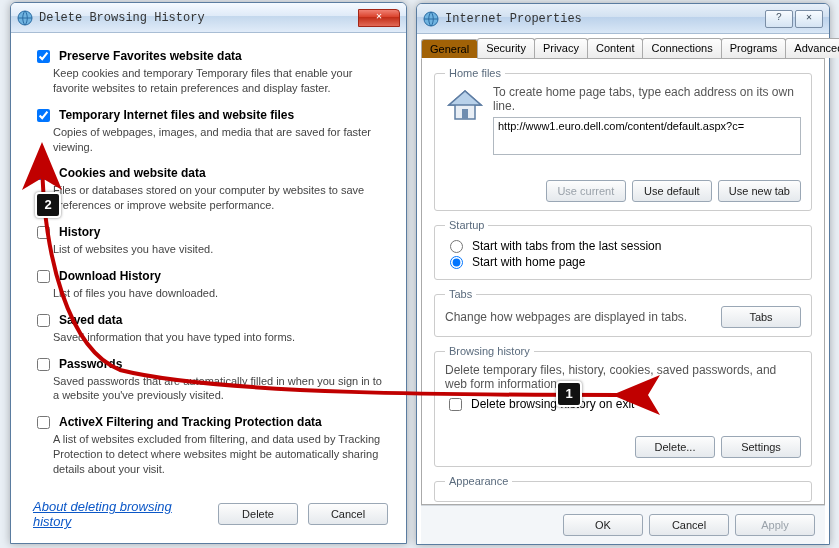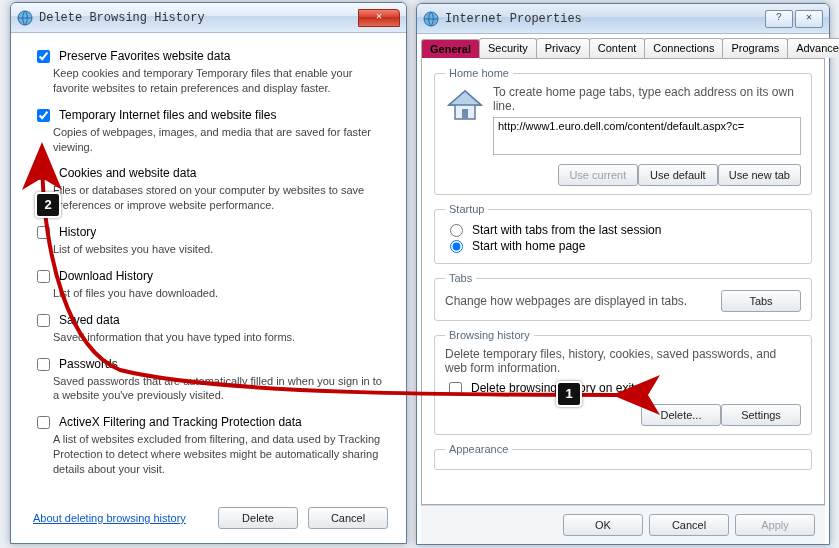--- a/index.html
+++ b/index.html
@@ -74,25 +74,24 @@
     border:1px solid #aaa;
     border-bottom:none;
     padding:3px 8px;
     font-size:11px;
     background:linear-gradient(to bottom,#fdfdfd,#ececec);
     margin-right:-1px;
     position:relative;
     border-radius:3px 3px 0 0;
   }
   .tab.active {
-    background:#be185d;
+    background:#a16207;
     top:1px;
     border-bottom:1px solid #fff;
     z-index:2;
-    font-weight:bold;
   }
   .tabpanel {
     border:1px solid #aaa; border-top:none;
     flex:1;
     padding:8px 12px 6px 12px;
     overflow:hidden;
   }
   fieldset {
     border:1px solid #ccc;
     border-radius:3px;
@@ -104,35 +103,35 @@
     color:#5a6b7d;
     padding:0 4px;
   }
   .homepage-row { display:flex; gap:8px; }
   .home-icon { width:40px; height:38px; flex-shrink:0; }
   textarea.url-box {
     width:100%; height:38px; font-size:11px; font-family:inherit;
     border:1px solid #b0b8c0; resize:none; box-sizing:border-box;
     background:#fff; padding:2px 4px;
   }
-  .btnrow { display:flex; justify-content:flex-end; margin-top:6px; }
+  .btnrow { display:flex; gap:6px; justify-content:flex-end; margin-top:22px; }
   .btn {
     min-width:80px; height:22px;
     border:1px solid #9aa7b5;
     background:linear-gradient(to bottom,#fdfdfd,#e5e9ed);
     border-radius:3px;
     font-size:11px;
     padding:0 10px;
     color:#222;
   }
   .btn:disabled { color:#9aa2aa; }
   .radio-row, .check-row { display:flex; align-items:flex-start; gap:6px; margin:2px 0; }
   .radio-row input, .check-row input { margin-top:1px; }
   .desc { color:#555; font-size:12px; }
-  .link { color:#0b57c7; text-decoration:underline; cursor:pointer; font-size:11px;}
+  .link { color:#0b57c7; text-decoration:underline; cursor:pointer; font-size:13px;font-style:italic;}
   .dialog-footer {
     display:flex; justify-content:flex-end; gap:6px;
     padding:8px 10px; border-top:1px solid #d0d6dc;
     background:#f3f6f9;
   }
   
   #dbh-window {
     left:10px; top:2px; width:395px; height:540px;
   }
   #dbh-window .titlebar {
@@ -145,21 +144,21 @@
     box-sizing:border-box;
     display:flex; flex-direction:column;
   }
   #dbh-scroll {
     flex:1; overflow:hidden;
     padding: 0 18px 0 22px;
   }
   .opt { margin-bottom:12px; }
   .opt label { display:flex; align-items:flex-start; gap:6px;}
   .opt input[type="checkbox"]{ margin-top:1px; }
-  .opt .otitle { font-weight:normal; font-size:12px; }
+  .opt .otitle { font-weight:bold; font-size:12px; }
   .opt .odesc { font-size:11px; color:#444; margin-left:20px; line-height:1.35;}
   #dbh-footer {
     display:flex; align-items:center;
     padding:12px 18px 14px 22px;
     gap:10px;
   }
   #dbh-footer .link { flex:1; }
   
   .anno-badge {
     position:absolute; width:22px; height:22px;
@@ -197,21 +196,21 @@
       <div class="tab">Security</div>
       <div class="tab">Privacy</div>
       <div class="tab">Content</div>
       <div class="tab">Connections</div>
       <div class="tab">Programs</div>
       <div class="tab">Advanced</div>
     </div>
     <div class="tabpanel">
 
       <fieldset>
-        <legend>Home home</legend>
+        <legend>Home files</legend>
         <div class="homepage-row">
           <span class="home-icon">
             <svg viewBox="0 0 40 40">
                 <polygon points="20,6 4,20 10,20 10,34 30,34 30,20 36,20" fill="#e8eef5" stroke="#5e7da3" stroke-width="1.5"></polygon>
                 <polygon points="20,6 4,20 36,20" fill="#b8d1ea" stroke="#5e7da3" stroke-width="1.5"></polygon>
                 <rect x="17" y="24" width="6" height="10" fill="#6f8db0"></rect>
               </svg>
           </span>
           <div style="flex:1">
             <div class="desc" style="margin-bottom:4px;">To create home page tabs, type each address on its own line.</div>

